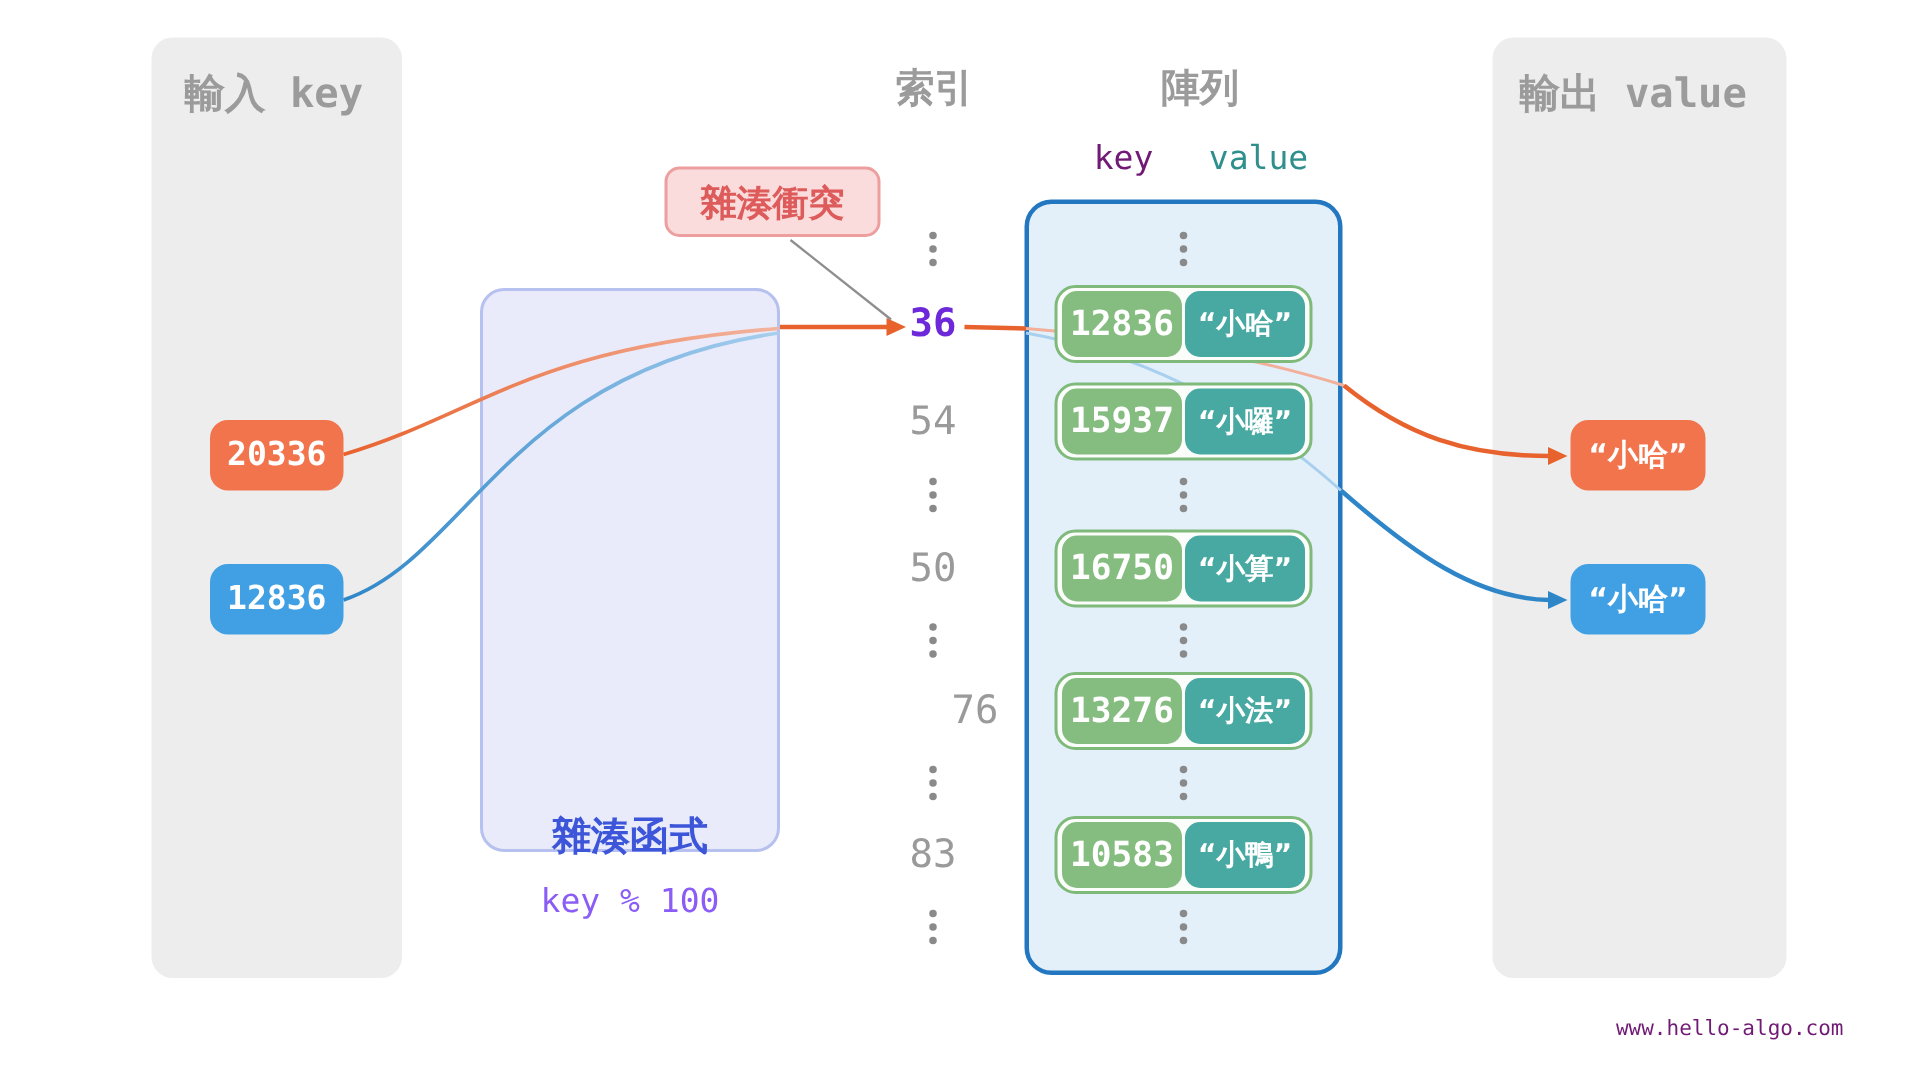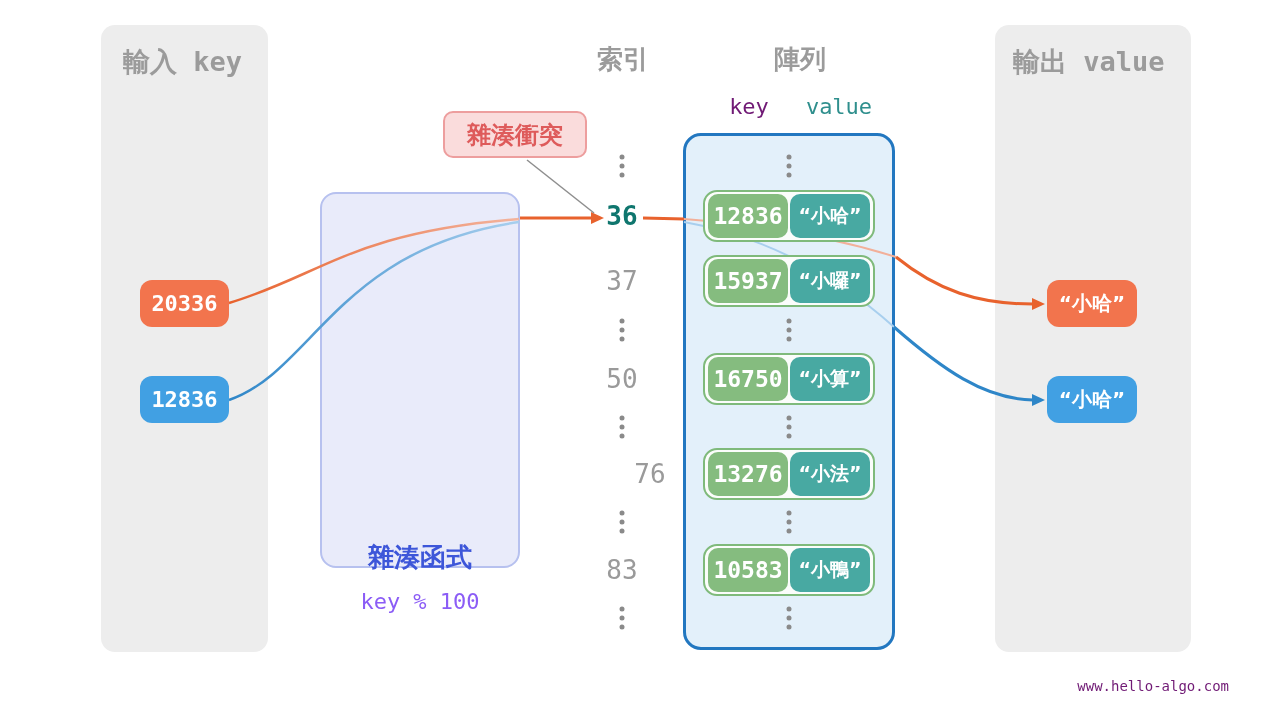--- a/index.html
+++ b/index.html
@@ -60,21 +60,21 @@
     position:absolute;font-size:22px;white-space:nowrap;
     font-family:"DejaVu Sans Mono","Liberation Mono",monospace;
   }
   .kv-header.key{color:#701a75;}
   .kv-header.value{color:#2F8F8D;}
   
   .idx-label{
     position:absolute;font-size:26px;color:#9A9A9A;white-space:nowrap;
     font-family:"DejaVu Sans Mono","Liberation Mono",monospace;
   }
-  .idx-label.bold{font-weight:bold;color:#0f766e;}
+  .idx-label.bold{font-weight:bold;color:#6d28d9;}
   
   .vdots{position:absolute;display:flex;flex-direction:column;gap:4px;align-items:center;}
   .vdots i{width:5px;height:5px;border-radius:50%;background:#8A8A8A;display:block;}
   
   .array-box{
     position:absolute;left:683px;top:133px;width:212px;height:517px;
     background:#E3F0FA;border:3px solid #2277C0;border-radius:18px;box-sizing:border-box;
   }
   
   .pair{
@@ -118,21 +118,21 @@
   </div>
 
   <div class="col-header center" style="left:623px;top:59px;">索引</div>
   <div class="col-header center" style="left:800px;top:59px;">陣列</div>
   <div class="kv-header key center" style="left:749px;top:106px;">key</div>
   <div class="kv-header value center" style="left:839px;top:106px;">value</div>
 
   <div class="array-box"></div>
 
   <div class="idx-label bold center" style="left:622px;top:216px;">36</div>
-  <div class="idx-label center" style="left:622px;top:281px;">37</div>
+  <div class="idx-label center" style="left:622px;top:281px;">54</div>
   <div class="idx-label center" style="left:622px;top:379px;">50</div>
   <div class="idx-label center" style="left:650px;top:474px;">76</div>
   <div class="idx-label center" style="left:622px;top:570px;">83</div>
 
   <div class="vdots center" style="left:622px;top:166px;">
       <i></i>
       <i></i>
       <i></i>
     </div>
   <div class="vdots center" style="left:622px;top:330px;">

